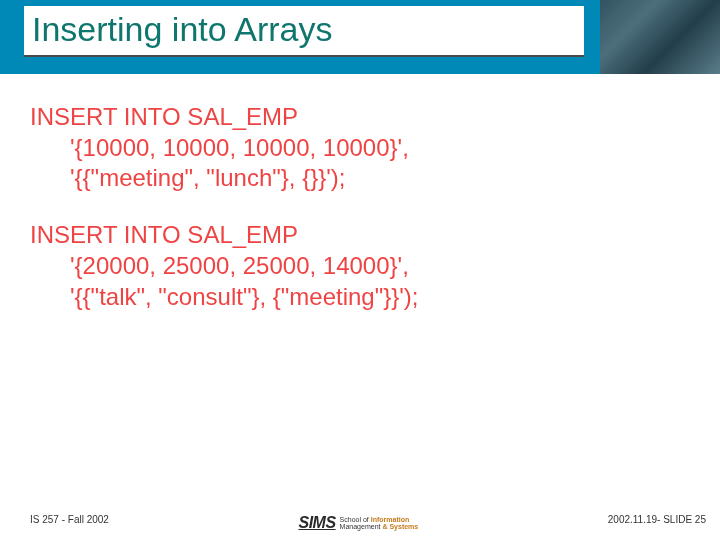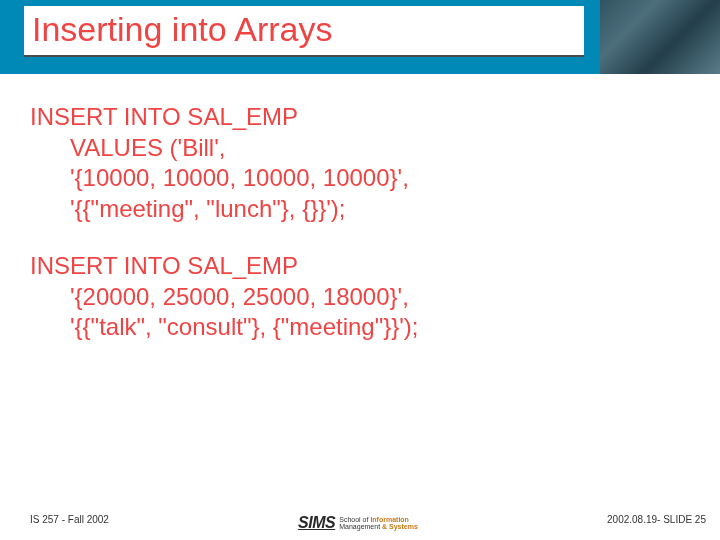--- a/index.html
+++ b/index.html
@@ -21,21 +21,21 @@
     position: absolute;
     top: 6px;
     left: 24px;
     background: #ffffff;
     padding: 4px 14px 6px 8px;
     border-bottom: 2px solid #4a4a4a;
     width: 560px;
   }
   .title {
     font-size: 34px;
-    color: #ef4444;
+    color: #0f766e;
     font-weight: 400;
   }
   .header-img {
     position: absolute;
     right: 0;
     top: 0;
     width: 120px;
     height: 74px;
     background: linear-gradient(135deg, #3a4a52 0%, #5a6a72 30%, #2a3038 60%, #6a7a82 100%);
     opacity: 0.85;
@@ -92,34 +92,33 @@
 <div class="header-bar">
   <div class="title-wrap">
     <div class="title">Inserting into Arrays</div>
   </div>
   <div class="header-img"></div>
 </div>
 
 <div class="content">
   <div class="block">
     <div>INSERT INTO SAL_EMP</div>
-    <div class="indent">VALUES ('Bill',</div>
     <div class="indent">'{10000, 10000, 10000, 10000}',</div>
     <div class="indent">'{{"meeting", "lunch"}, {}}');</div>
   </div>
   <div class="block">
     <div>INSERT INTO SAL_EMP</div>
-    <div class="indent">'{20000, 25000, 25000, 18000}',</div>
+    <div class="indent">'{20000, 25000, 25000, 14000}',</div>
     <div class="indent">'{{"talk", "consult"}, {"meeting"}}');</div>
   </div>
 </div>
 
 <div class="footer">
   <div>IS 257 - Fall 2002</div>
   <div class="footer-center">
     <span class="sims-logo">SIMS</span>
     <span class="sims-sub">
       <span><span>School of</span> <span class="sims-info">Information</span></span>
       <span><span>Management</span> <span class="sims-info">&amp; Systems</span></span>
     </span>
   </div>
-  <div>2002.08.19- SLIDE 25</div>
+  <div>2002.11.19- SLIDE 25</div>
 </div>
 
 </body></html>

